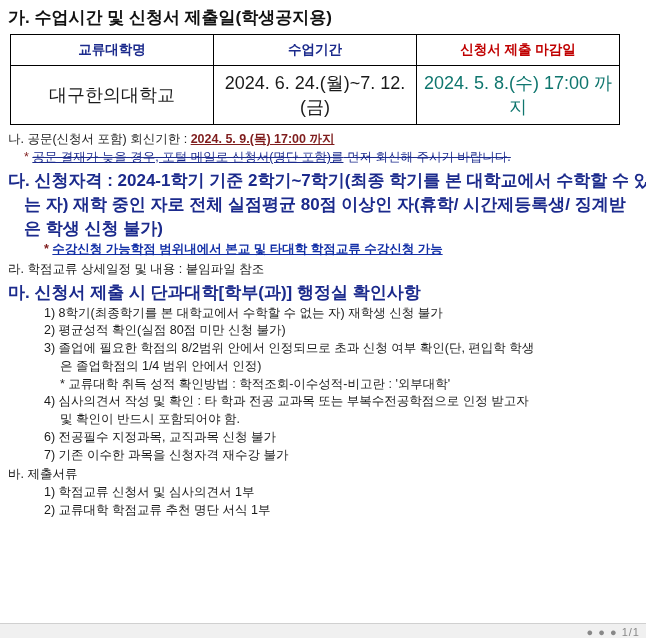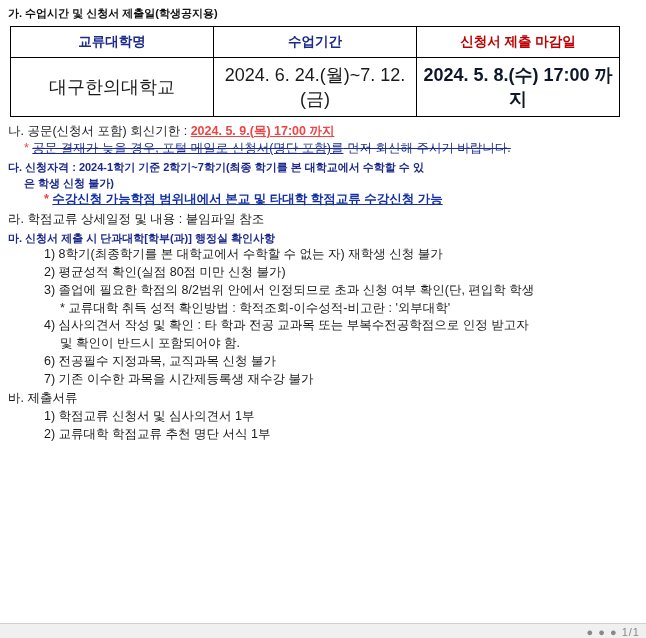--- a/index.html
+++ b/index.html
@@ -26,21 +26,21 @@
     white-space: nowrap;
   }
   .sec-head {
     font-weight: bold;
     color: #111;
     margin-bottom: 4px;
   }
   .bold { font-weight: bold; }
   .navy { color: #1b2a8c; }
   .blue { color: #1431a8; }
-  .red { color: #ef4444; margin-top: 40px; }
+  .red { color: #7f1d1d; margin-top: 40px; }
   .ul { text-decoration: underline; }
   .strike { text-decoration: line-through; }
   .ul-strike { text-decoration: underline line-through; }
 
   table.tbl {
     border-collapse: collapse;
     width: 610px;
     margin: 3px 0 6px 2px;
     table-layout: fixed;
   }
@@ -51,29 +51,29 @@
     padding: 5px 2px;
   }
   table.tbl th {
     font-weight: bold;
     color: #1b2a8c;
     font-size: 13.5px;
     padding: 6px 2px;
   }
   table.tbl td.c1 { width: 140px; }
   table.tbl td.c2 { width: 250px; }
-  table.tbl td.c3 { width: 240px; font-weight: bold; color: #0f172a; }
+  table.tbl td.c3 { width: 240px; font-weight: normal; color: #0f766e; }
   table.tbl th.c3 { color: #c00000; }
 
   .blk { margin-top: 2px; }
   .ind1 { padding-left: 16px; }
   .ind2 { padding-left: 36px; }
   .ind3 { padding-left: 52px; }
 
-  .bigline { font-size: 11px; }
+  .bigline { font-size: 17px; }
 
   .footer-scroll {
     position: absolute;
     left: 0;
     bottom: 0;
     width: 646px;
     height: 14px;
     background: #f0f0f0;
     border-top: 1px solid #d0d0d0;
   }
@@ -110,39 +110,41 @@
     </tbody>
   </table>
 
   <div class="blk">
     <div class="line"><span>나. 공문(신청서 포함) 회신기한 : </span><span class="bold ul red">2024. 5. 9.(목) 17:00 까지</span></div>
     <div class="line ind1"><span class="red">*</span> <span class="ul-strike navy">공문 결재가 늦을 경우, 포털 메일로 신청서(명단 포함)를</span><span class="strike navy"> 먼저 회신해 주시기 바랍니다.</span></div>
   </div>
 
   <div class="blk">
     <div class="line bold navy bigline">다. 신청자격 : 2024-1학기 기준 2학기~7학기(최종 학기를 본 대학교에서 수학할 수 있</div>
+    <div class="line bold navy bigline ind1">는 자) 재학 중인 자로 전체 실점평균 80점 이상인 자(휴학/ 시간제등록생/ 징계받</div>
     <div class="line bold navy bigline ind1">은 학생 신청 불가)</div>
     <div class="line ind2"><span class="red bold">*</span> <span class="bold ul blue">수강신청 가능학점 범위내에서 본교 및 타대학 학점교류 수강신청 가능</span></div>
   </div>
 
   <div class="blk">
     <div class="line">라. 학점교류 상세일정 및 내용 : 붙임파일 참조</div>
   </div>
 
   <div class="blk">
     <div class="line bold navy bigline">마. 신청서 제출 시 단과대학[학부(과)] 행정실 확인사항</div>
 
     <div class="line ind2"><span>1)</span> <span>8학기(최종학기를 본 대학교에서 수학할 수 없는 자) 재학생 신청 불가</span></div>
     <div class="line ind2"><span>2)</span> <span>평균성적 확인(실점 80점 미만 신청 불가)</span></div>
     <div class="line ind2"><span>3)</span> <span>졸업에 필요한 학점의 8/2범위 안에서 인정되므로 초과 신청 여부 확인(단, 편입학 학생</span></div>
+    <div class="line ind3"><span>은 졸업학점의 1/4 범위 안에서 인정)</span></div>
     <div class="line ind3"><span>*</span> <span>교류대학 취득 성적 확인방법 : 학적조회-이수성적-비고란 : '외부대학'</span></div>
     <div class="line ind2"><span>4)</span> <span>심사의견서 작성 및 확인 : 타 학과 전공 교과목 또는 부복수전공학점으로 인정 받고자</span></div>
     <div class="line ind3"><span>및 확인이 반드시 포함되어야 함.</span></div>
     <div class="line ind2"><span>6)</span> <span>전공필수 지정과목, 교직과목 신청 불가</span></div>
-    <div class="line ind2"><span>7)</span> <span>기존 이수한 과목을 시간제등록생 재수강 불가</span></div>
+    <div class="line ind2"><span>7)</span> <span>기존 이수한 과목을 신청자격 재수강 불가</span></div>
   </div>
 
   <div class="blk">
     <div class="line">바. 제출서류</div>
     <div class="line ind2"><span>1)</span> <span>학점교류 신청서 및 심사의견서 1부</span></div>
     <div class="line ind2"><span>2)</span> <span>교류대학 학점교류 추천 명단 서식 1부</span></div>
   </div>
 
 </div>
 

